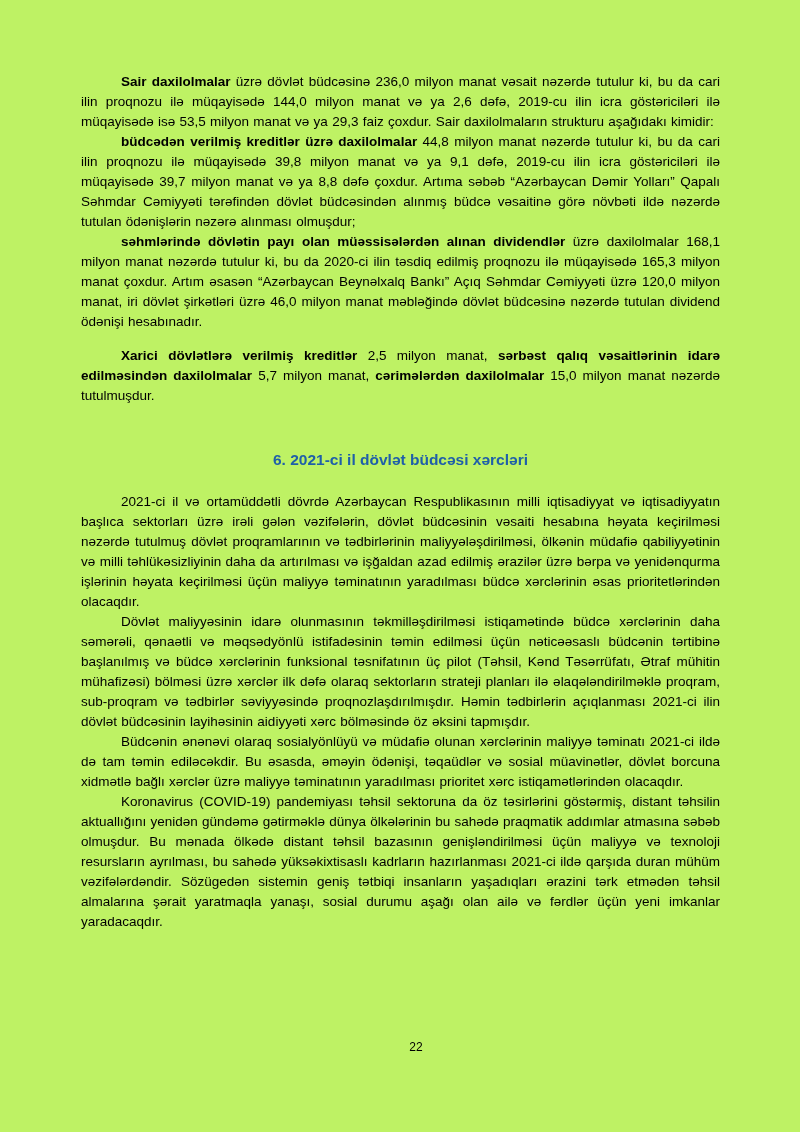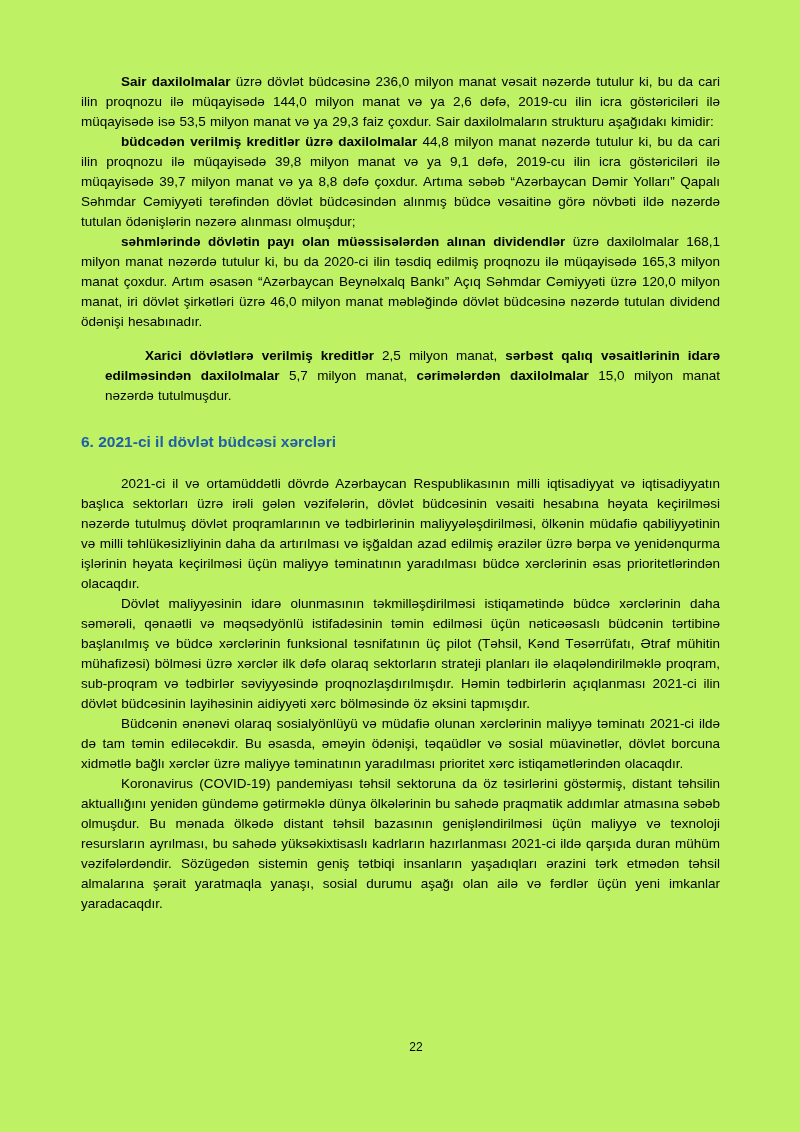--- a/index.html
+++ b/index.html
@@ -25,30 +25,30 @@
   .content p {
     margin: 0;
     text-align: justify;
     text-indent: 40px;
     font-size: 13.5px;
     line-height: 20px;
     word-spacing: 0.5px;
   }
   .content p.space-before {
     margin-top: 14px;
-    margin-left: 24px;
   }
   .bold {
     font-weight: bold;
   }
   .section-heading {
+    text-align: center;
     font-weight: bold;
     font-size: 15.5px;
     line-height: 20px;
-    margin-top: 26px;
+    margin-top: 44px;
     margin-bottom: 22px;
   }
   .page-number {
     position: absolute;
     top: 1040px;
     left: 16px;
     width: 100%;
     text-align: center;
     font-size: 12px;
   }

